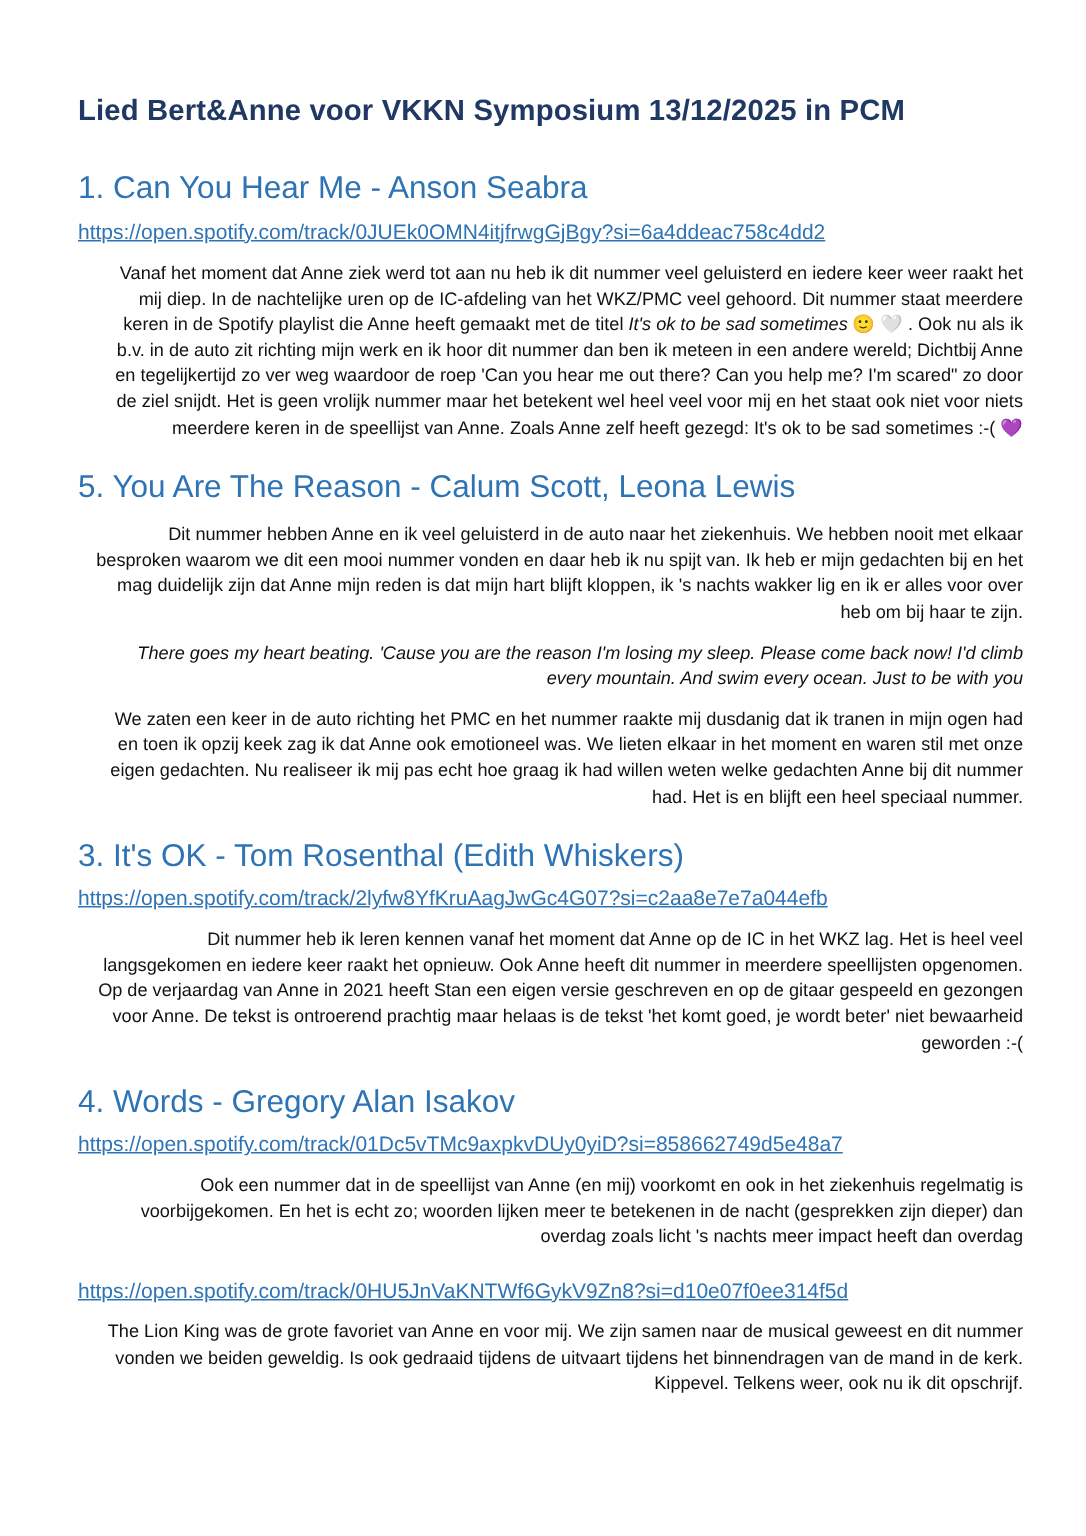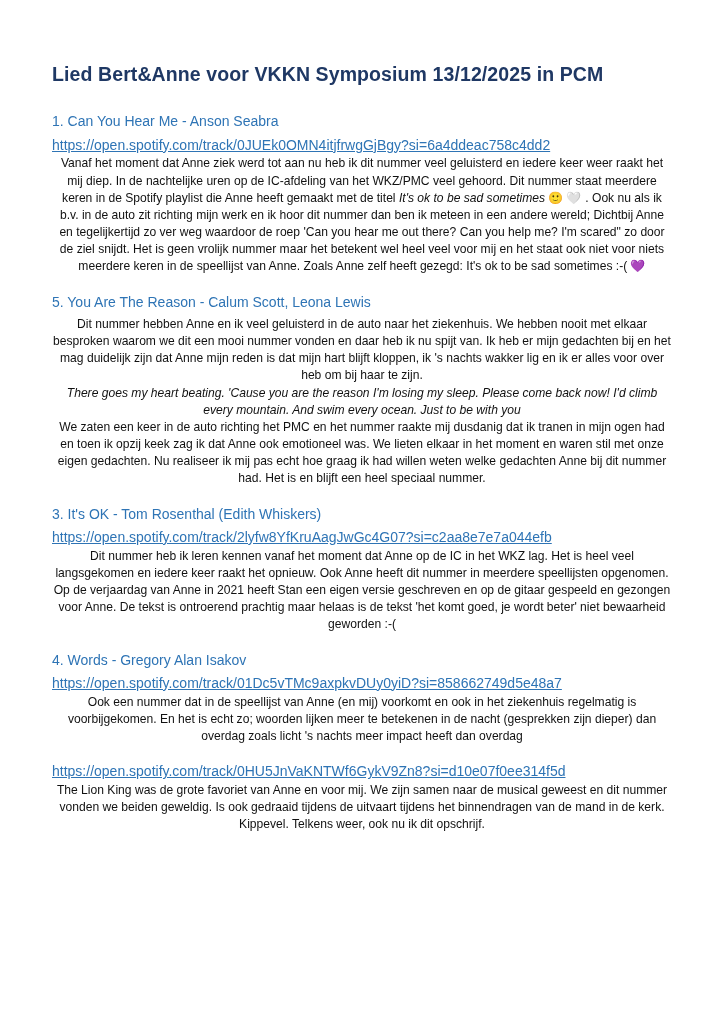--- a/index.html
+++ b/index.html
@@ -10,55 +10,55 @@
     width: 724px;
     min-height: 1024px;
     background: #ffffff;
     font-family: "Liberation Sans", sans-serif;
     color: #1a1a1a;
   }
   .page {
     width: 724px;
     min-height: 1024px;
     box-sizing: border-box;
-    padding: 62px 52px 30px 52px;
+    padding: 62px 32px 30px 52px;
     background: #ffffff;
   }
   .doc-title {
     font-size: 19.5px;
     font-weight: bold;
     color: #1f3864;
     letter-spacing: 0.1px;
     margin: 0 0 26px 0;
     line-height: 1.25;
   }
   .section {
     margin-bottom: 17px;
   }
   .section-heading {
-    font-size: 14px;
+    font-size: 21px;
     font-weight: normal;
     color: #2e74b5;
     margin: 0 0 5px 0;
     line-height: 1.3;
   }
   .section-link {
     display: block;
     font-size: 14px;
     color: #2e74b5;
     word-break: break-all;
     line-height: 1.35;
     margin-bottom: 1px;
   }
   .para {
     font-size: 12.1px;
     line-height: 1.42;
     color: #111111;
-    margin: 0;
-    text-align: center;
+    margin: 10px;
+    text-align: right;
   }
   .para + .para {
     margin-top: 0px;
   }
   .italic {
     font-style: italic;
   }
   .emoji {
     font-style: normal;
   }

